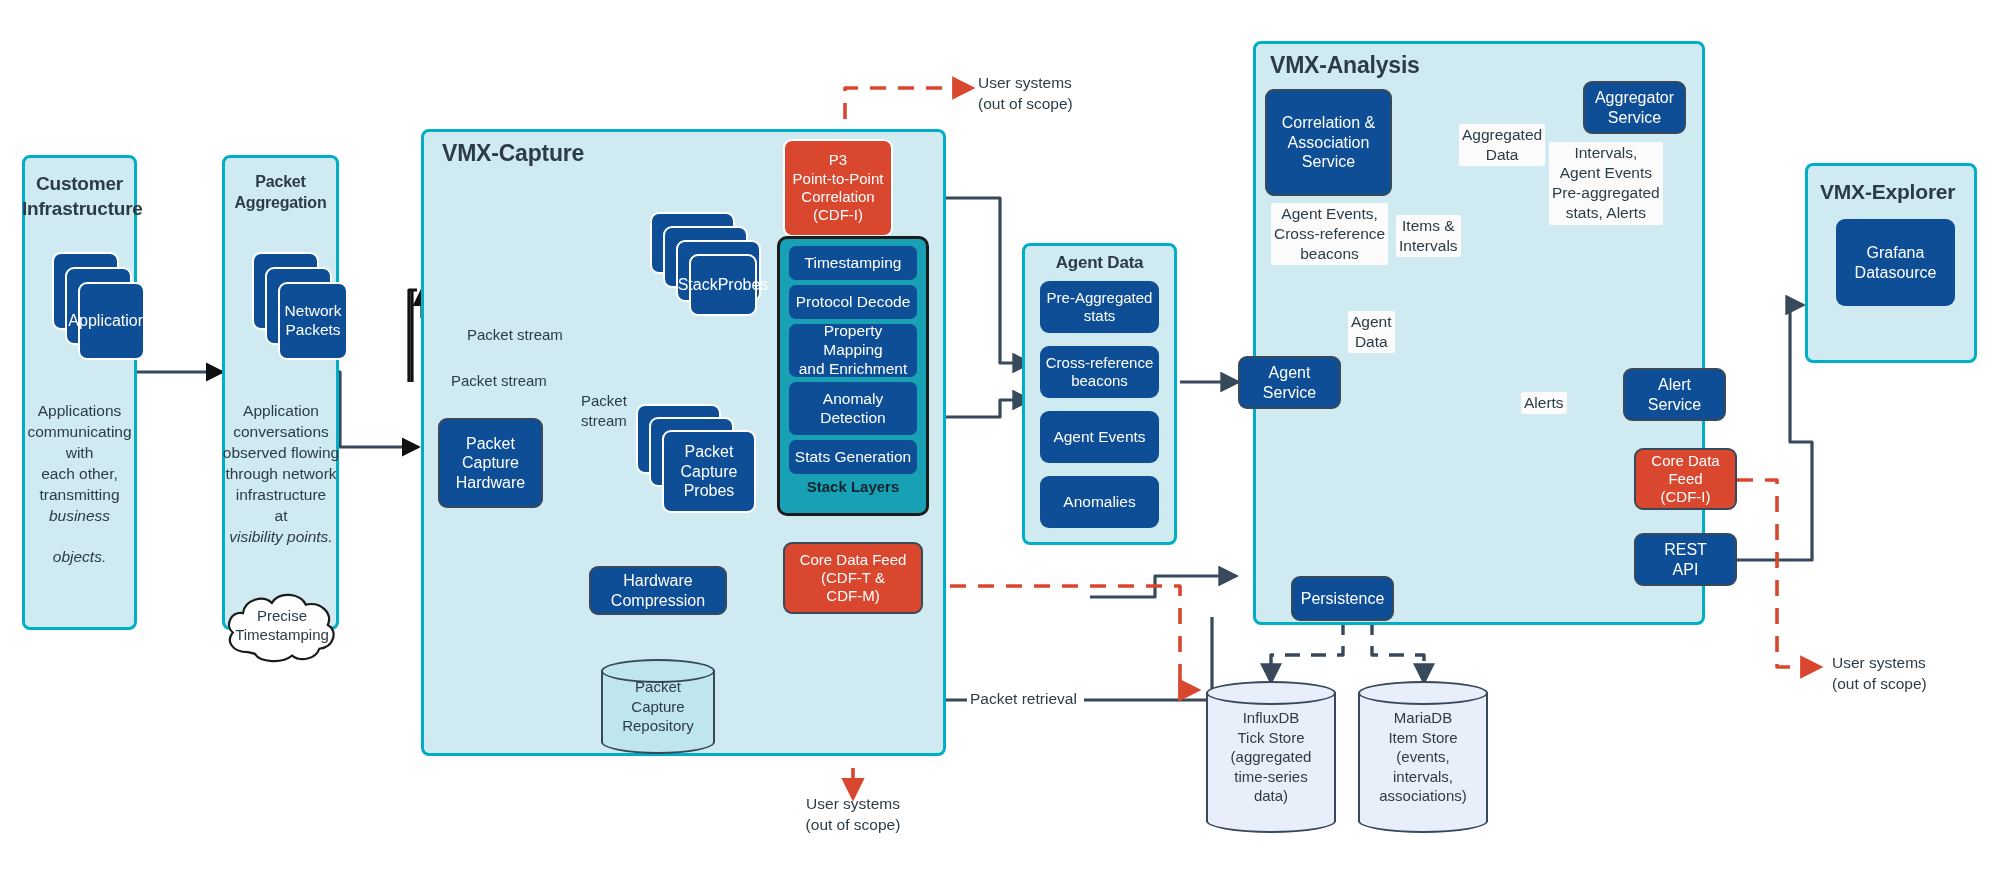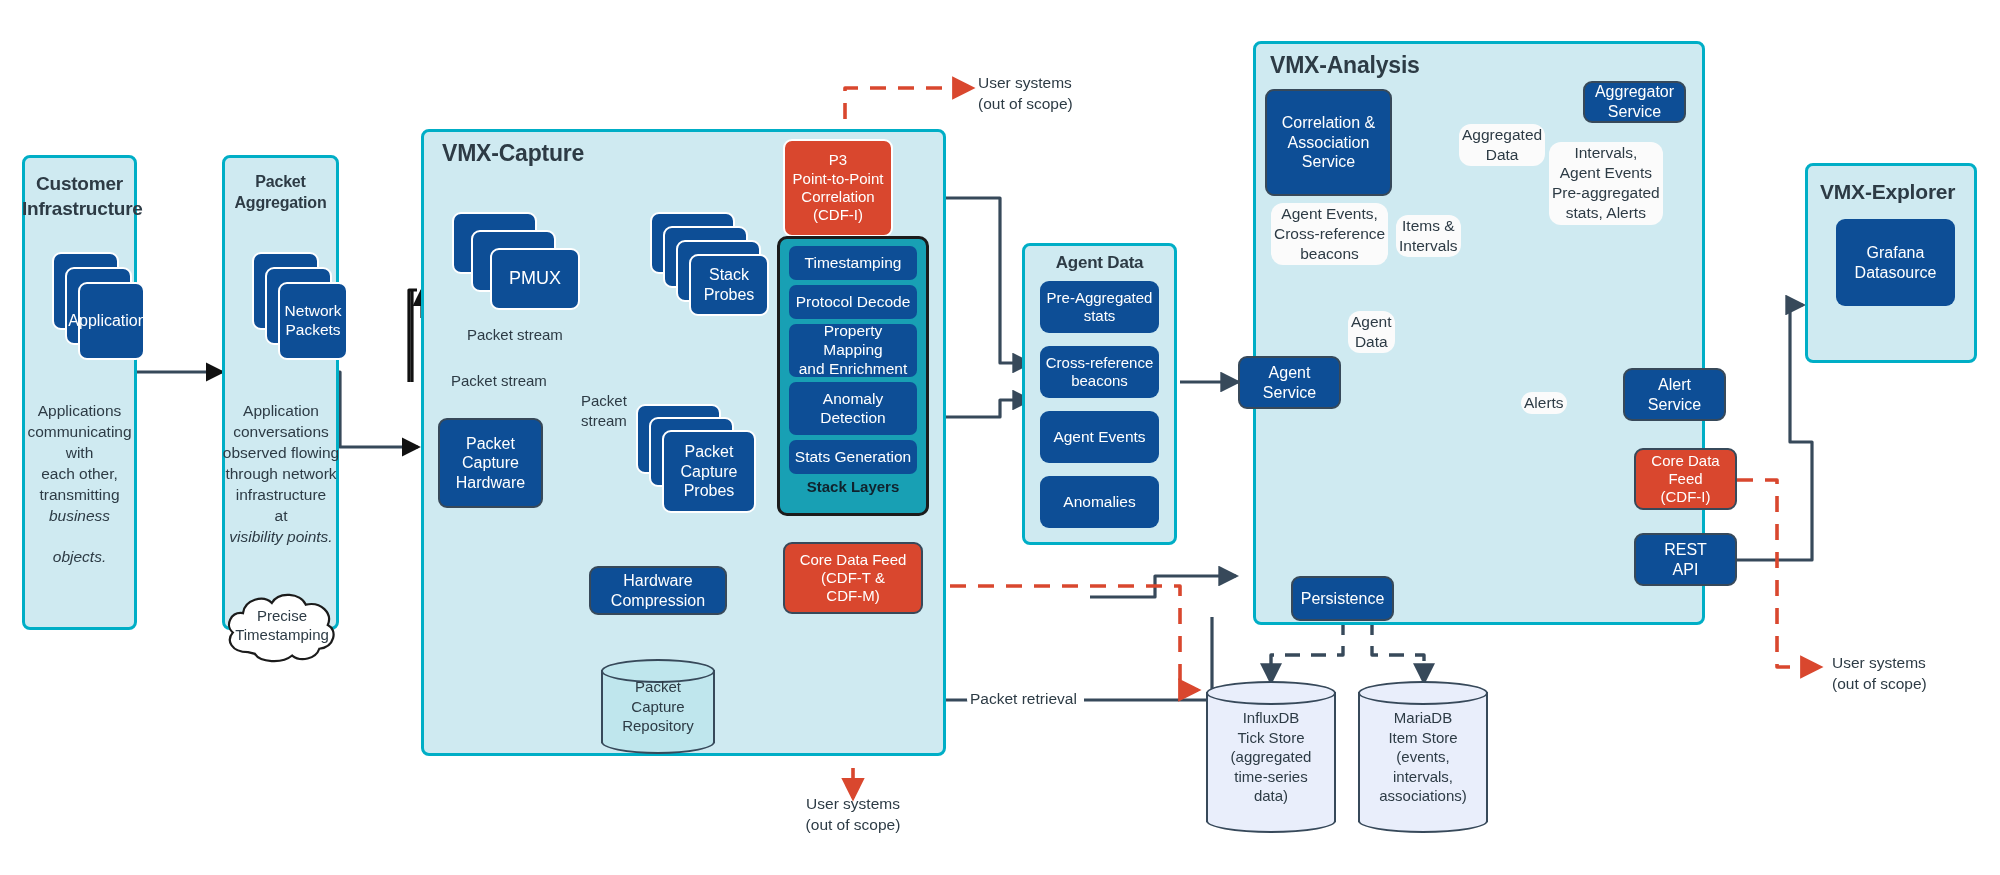--- a/index.html
+++ b/index.html
@@ -75,21 +75,21 @@
     text-align:center;
     line-height:1.36;
   }
   .edgelabel {
     position:absolute;
     background:#fbfbfb;
     color:#2d3b45;
     text-align:center;
     line-height:1.3;
     padding:1px 3px;
-    border-radius:12px;
+    border-radius:2px;
   }
   .edgelabel.plainbg { background:#cfeaf1; }
   .edgelabel.whitebg { background:#ffffff; }
 
   
   .stackcards { position:absolute; }
   .stackcards .card {
     position:absolute;
     background:#0d4e96;
     border:2px solid #ffffff;
@@ -294,33 +294,26 @@
       <div>
         <div>Precise</div>
         <div>Timestamping</div>
       </div>
     </div>
   </div>
 
   <div class="panel" style="left:421px; top:129px; width:525px; height:627px;"></div>
   <div class="panel-title" style="left:442px; top:140px; font-size:23px;">VMX-Capture</div>
 
-  <div class="stackcards" style="left:452px; top:212px; width:120px; height:105px;">
-    <div class="card" style="left:0px; top:0px; width:85px; height:62px;"></div>
-    <div class="card" style="left:19px; top:18px; width:85px; height:62px;"></div>
-    <div class="front" style="position:absolute; left:38px; top:36px; width:90px; height:62px; font-size:18px;">
-      <span>PMUX</span>
-    </div>
-  </div>
 
   <div class="stackcards" style="left:650px; top:212px; width:125px; height:110px;">
     <div class="card" style="left:0px; top:0px; width:85px; height:62px;"></div>
     <div class="card" style="left:13px; top:14px; width:85px; height:62px;"></div>
     <div class="card" style="left:26px; top:28px; width:85px; height:62px;"></div>
-    <div class="front" style="position:absolute; left:39px; top:42px; width:80px; height:62px; font-size:16px; flex-direction:column;">
+    <div class="front" style="position:absolute; left:39px; top:42px; width:68px; height:62px; font-size:16px; flex-direction:row;">
       <span>Stack</span>
       <span>Probes</span>
     </div>
   </div>
 
   <div class="bluebox" style="left:438px; top:418px; width:105px; height:90px; font-size:16px; flex-direction:column;">
     <span>Packet</span>
     <span>Capture</span>
     <span>Hardware</span>
   </div>
@@ -415,21 +408,21 @@
 
   <div class="panel" style="left:1253px; top:41px; width:452px; height:584px;"></div>
   <div class="panel-title" style="left:1270px; top:52px; font-size:23px;">VMX-Analysis</div>
 
   <div class="bluebox" style="left:1265px; top:89px; width:127px; height:107px; font-size:16px; flex-direction:column;">
     <span>Correlation &amp;</span>
     <span>Association</span>
     <span>Service</span>
   </div>
 
-  <div class="bluebox" style="left:1583px; top:81px; width:103px; height:42px; font-size:16px; flex-direction:column;">
+  <div class="bluebox" style="left:1583px; top:81px; width:103px; height:53px; font-size:16px; flex-direction:column;">
     <span>Aggregator</span>
     <span>Service</span>
   </div>
 
   <div class="bluebox" style="left:1238px; top:356px; width:103px; height:53px; font-size:16px; flex-direction:column;">
     <span>Agent</span>
     <span>Service</span>
   </div>
 
   <div class="bluebox" style="left:1623px; top:368px; width:103px; height:53px; font-size:16px; flex-direction:column;">

